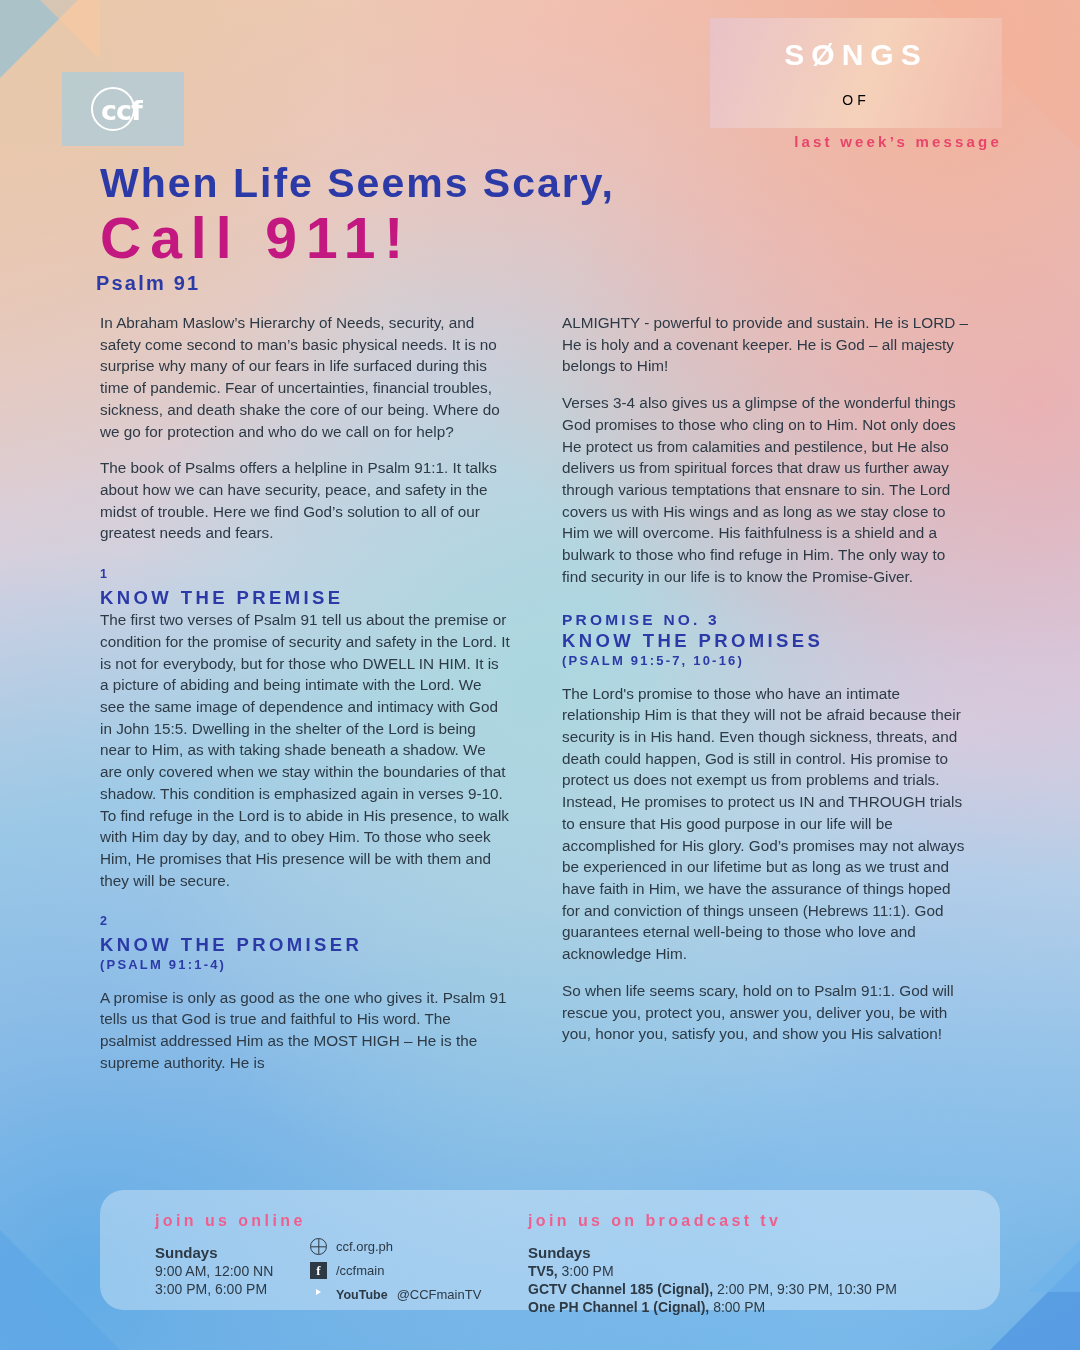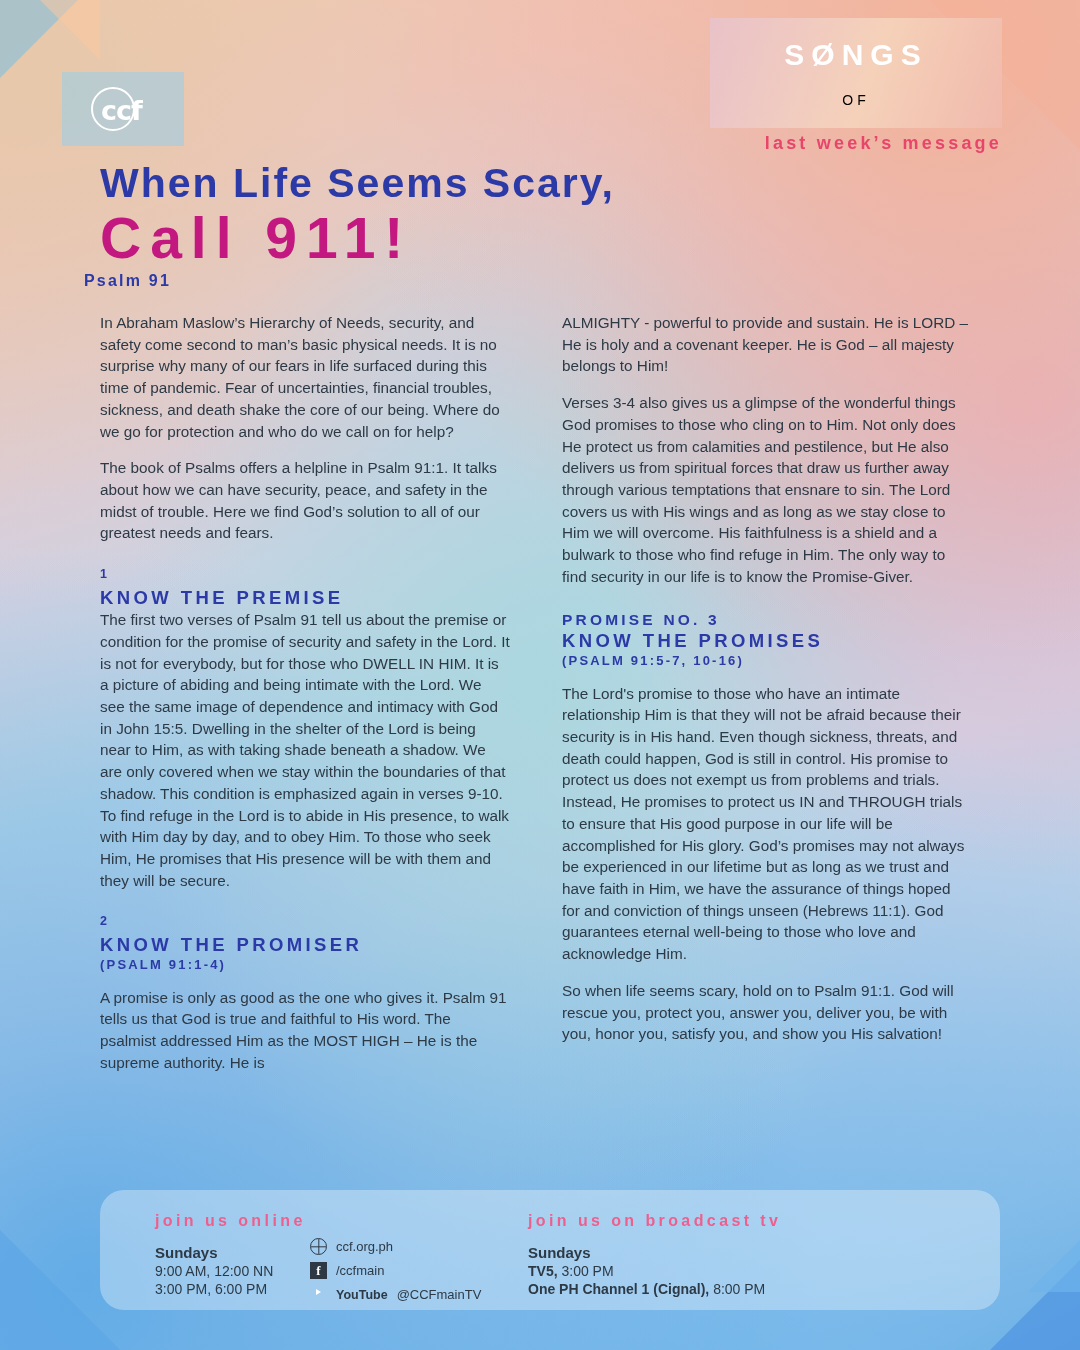--- a/index.html
+++ b/index.html
@@ -62,35 +62,35 @@
   .sop-line1 { font-size: 30px; }
   .sop-line2 { font-size: 30px; display: flex; align-items: center; gap: 8px; }
   .sop-of { font-size: 14px; letter-spacing: 4px; align-self: flex-start; margin-top: 4px; }
   .sop-row { display: flex; align-items: center; gap: 10px; margin-top: 16px; }
   .sop-ring {
     display: inline-block; width: 26px; height: 26px; border-radius: 50%;
     border: 2px solid #ffffff; vertical-align: middle; margin: 0 1px;
   }
   .lastweek {
     position: absolute; right: 78px; top: 133px;
-    color: #e8456a; font-size: 18px; font-weight: 700; letter-spacing: 3.2px;
+    color: #e8456a; font-size: 15px; font-weight: 700; letter-spacing: 3.2px;
   }
 
   
   .title1 {
     position: absolute; left: 100px; top: 160px;
     font-size: 41px; font-weight: 700; color: #2c3aa8; letter-spacing: 2px;
   }
   .title2 {
     position: absolute; left: 100px; top: 205px;
     font-size: 57px; font-weight: 700; color: #c2187f; letter-spacing: 9px;
   }
   .subtitle {
-    position: absolute; left: 84px; top: 272px;
-    font-size: 16px; font-weight: 700; color: #2c3aa8; letter-spacing: 2.2px;
+    position: absolute; left: 96px; top: 272px;
+    font-size: 20px; font-weight: 700; color: #2c3aa8; letter-spacing: 2.2px;
   }
 
   
   .col {
     position: absolute; top: 312px; width: 410px;
     color: #2d3a46; font-size: 15.3px; line-height: 1.42;
   }
   .col-left { left: 100px; }
   .col-right { left: 562px; }
   .col p { margin-bottom: 15px; }
@@ -212,19 +212,23 @@
     </div>
 
     <div class="f-col2">
       <div class="f-head">join us on broadcast tv</div>
       <div class="f-sub">Sundays</div>
       <div class="f-line">
         <b>TV5,</b>
         <span>3:00 PM</span>
       </div>
       <div class="f-line">
+        <b>GCTV Channel 185 (Cignal),</b>
+        <span>2:00 PM, 9:30 PM, 10:30 PM</span>
+      </div>
+      <div class="f-line">
         <b>One PH Channel 1 (Cignal),</b>
         <span>8:00 PM</span>
       </div>
     </div>
   </div>
 
 </div>
 
 </body></html>

